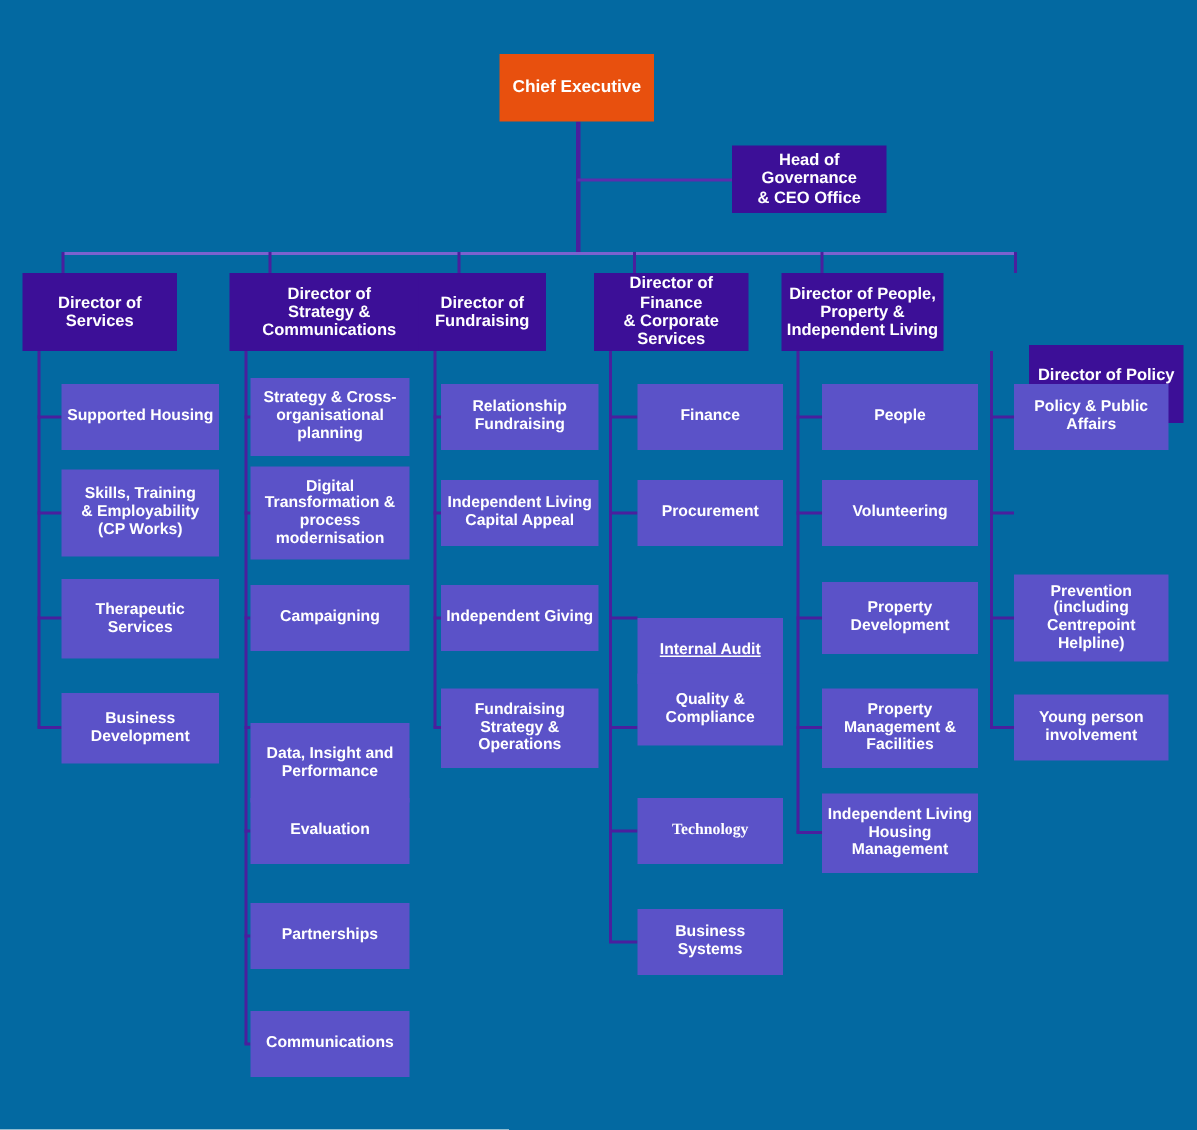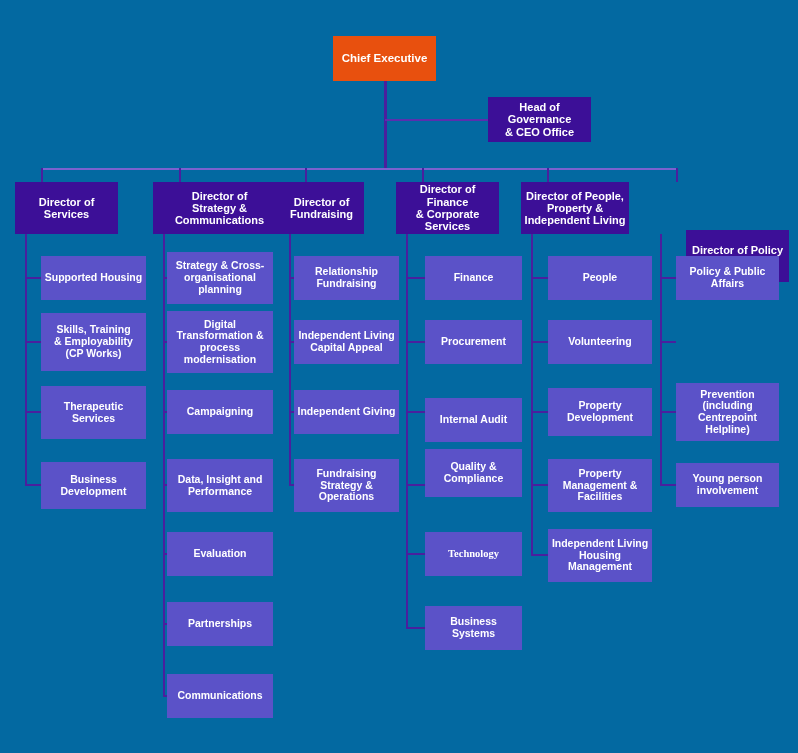--- a/index.html
+++ b/index.html
@@ -110,21 +110,21 @@
     </div>
     <div class="conn dark" style="left: 163px; top: 341px; width: 4px; height: 2px;"></div>
     <div class="node child" style="left: 167px; top: 311px; width: 106px; height: 62px;">
       <span>Digital<br>Transformation &amp;<br>process<br>modernisation</span>
     </div>
     <div class="conn dark" style="left: 163px; top: 411px; width: 4px; height: 2px;"></div>
     <div class="node child" style="left: 167px; top: 390px; width: 106px; height: 44px;">
       <span>Campaigning</span>
     </div>
     <div class="conn dark" style="left: 163px; top: 484px; width: 4px; height: 2px;"></div>
-    <div class="node child" style="left: 167px; top: 459px; width: 106px; height: 53px;">
+    <div class="node child" style="left: 167px; top: 482px; width: 106px; height: 53px;">
       <span>Data, Insight and<br>Performance</span>
     </div>
     <div class="conn dark" style="left: 163px; top: 553px; width: 4px; height: 2px;"></div>
     <div class="node child" style="left: 167px; top: 532px; width: 106px; height: 44px;">
       <span>Evaluation</span>
     </div>
     <div class="conn dark" style="left: 163px; top: 623px; width: 4px; height: 2px;"></div>
     <div class="node child" style="left: 167px; top: 602px; width: 106px; height: 44px;">
       <span>Partnerships</span>
     </div>
@@ -160,21 +160,21 @@
     <div class="conn dark" style="left: 406px; top: 234px; width: 2px; height: 394px;"></div>
     <div class="conn dark" style="left: 406px; top: 277px; width: 19px; height: 2px;"></div>
     <div class="node child" style="left: 425px; top: 256px; width: 97px; height: 44px;">
       <span>Finance</span>
     </div>
     <div class="conn dark" style="left: 406px; top: 341px; width: 19px; height: 2px;"></div>
     <div class="node child" style="left: 425px; top: 320px; width: 97px; height: 44px;">
       <span>Procurement</span>
     </div>
     <div class="conn dark" style="left: 406px; top: 411px; width: 19px; height: 2px;"></div>
-    <div class="node child" style="left: 425px; top: 398px; width: 97px; height: 44px;">
+    <div class="node child" style="left: 425px; top: 412px; width: 97px; height: 44px; text-decoration: underline;">
       <span>Internal Audit</span>
     </div>
     <div class="conn dark" style="left: 406px; top: 484px; width: 19px; height: 2px;"></div>
     <div class="node child" style="left: 425px; top: 449px; width: 97px; height: 48px;">
       <span>Quality &amp;<br>Compliance</span>
     </div>
     <div class="conn dark" style="left: 406px; top: 553px; width: 19px; height: 2px;"></div>
     <div class="node child" style="left: 425px; top: 532px; width: 97px; height: 44px; font-family: Liberation Serif, serif;">
       <span>Technology</span>
     </div>

